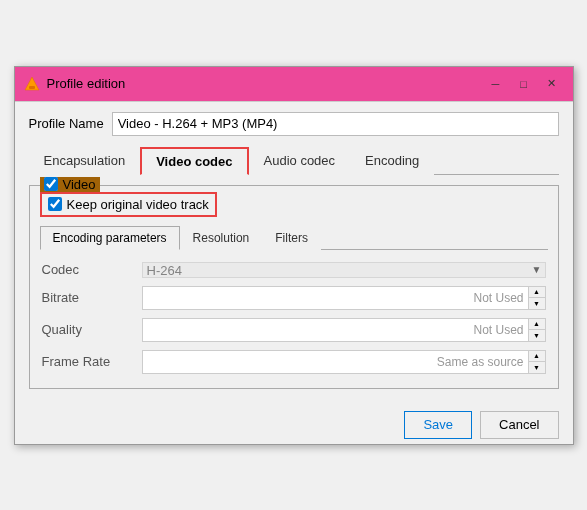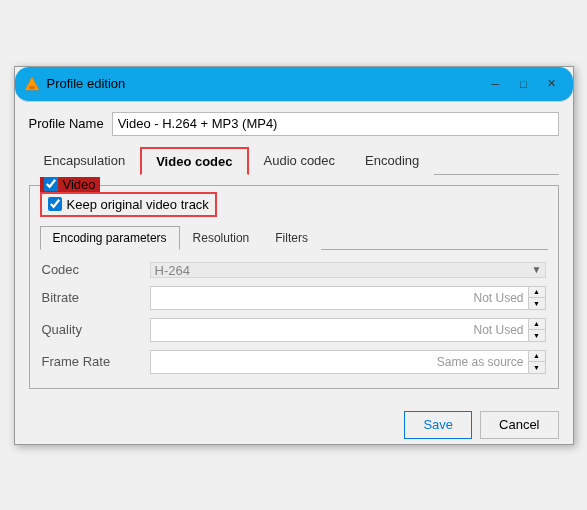--- a/index.html
+++ b/index.html
@@ -14,28 +14,27 @@
       height: 510px;
       overflow: hidden;
     }
     .window {
       width: 560px;
       background: #f0f0f0;
       border: 1px solid #999;
       box-shadow: 2px 2px 8px rgba(0,0,0,0.3);
     }
     .title-bar {
-      background: #0ea5e9;
+      background: #ec4899;
       border-bottom: 1px solid #ccc;
       padding: 6px 8px;
       display: flex;
       align-items: center;
       justify-content: space-between;
       user-select: none;
-      border-radius: 14px;
     }
     .title-bar-left {
       display: flex;
       align-items: center;
       gap: 6px;
     }
     .vlc-icon {
       width: 18px;
       height: 18px;
     }
@@ -116,21 +115,21 @@
     .group-box {
       border: 1px solid #aaa;
       padding: 6px 10px 10px 10px;
       position: relative;
       margin-bottom: 8px;
     }
     .group-box-legend {
       position: absolute;
       top: -9px;
       left: 10px;
-      background: #b91c1c;
+      background: #a16207;
       padding: 0 4px;
       display: flex;
       align-items: center;
       gap: 4px;
     }
     .checkbox-label {
       display: flex;
       align-items: center;
       gap: 5px;
       font-size: 13px;
@@ -177,21 +176,21 @@
       border-bottom: 1px solid #f0f0f0;
       color: #000;
       z-index: 1;
     }
 
     
     .form-row {
       display: flex;
       align-items: center;
       padding: 4px 2px;
-      gap: 8px;
+      gap: 0;
     }
     .form-label {
       width: 100px;
       font-size: 13px;
       color: #555;
       text-align: left;
     }
     .form-select {
       flex: 1;
       height: 16px;

